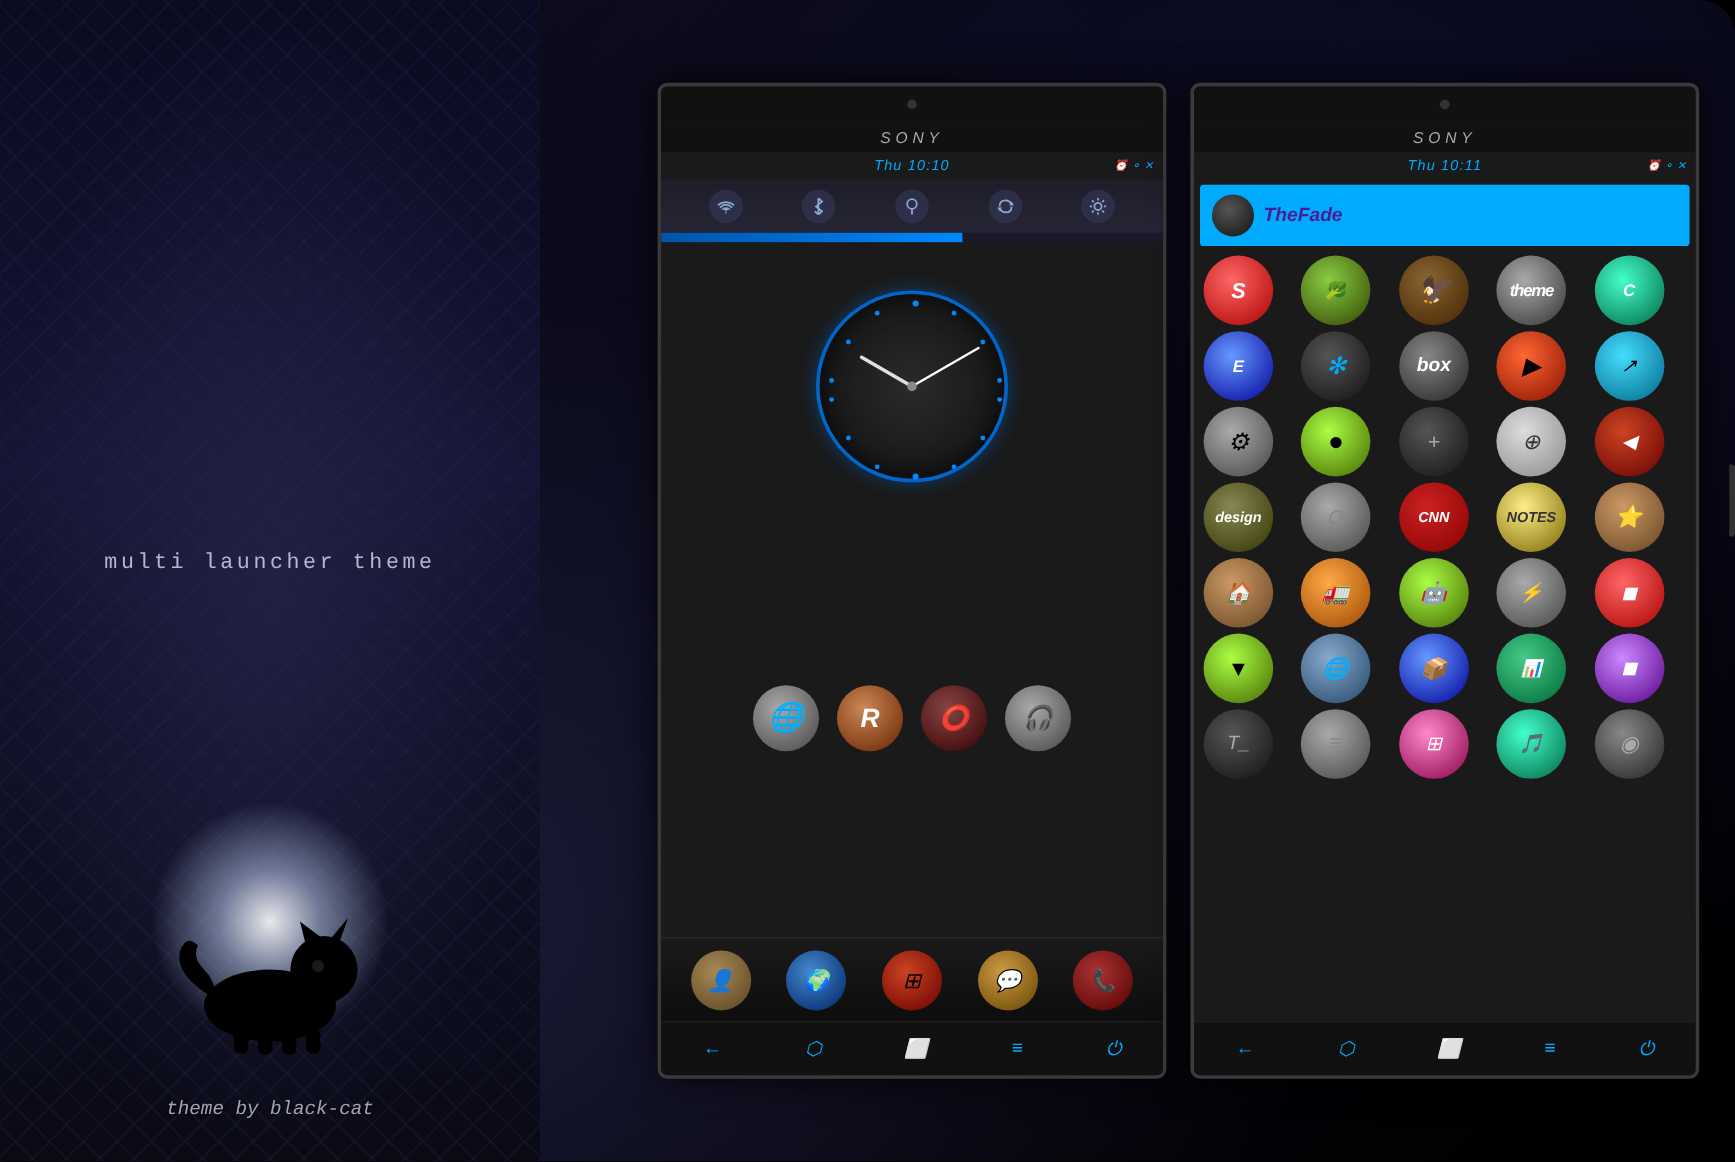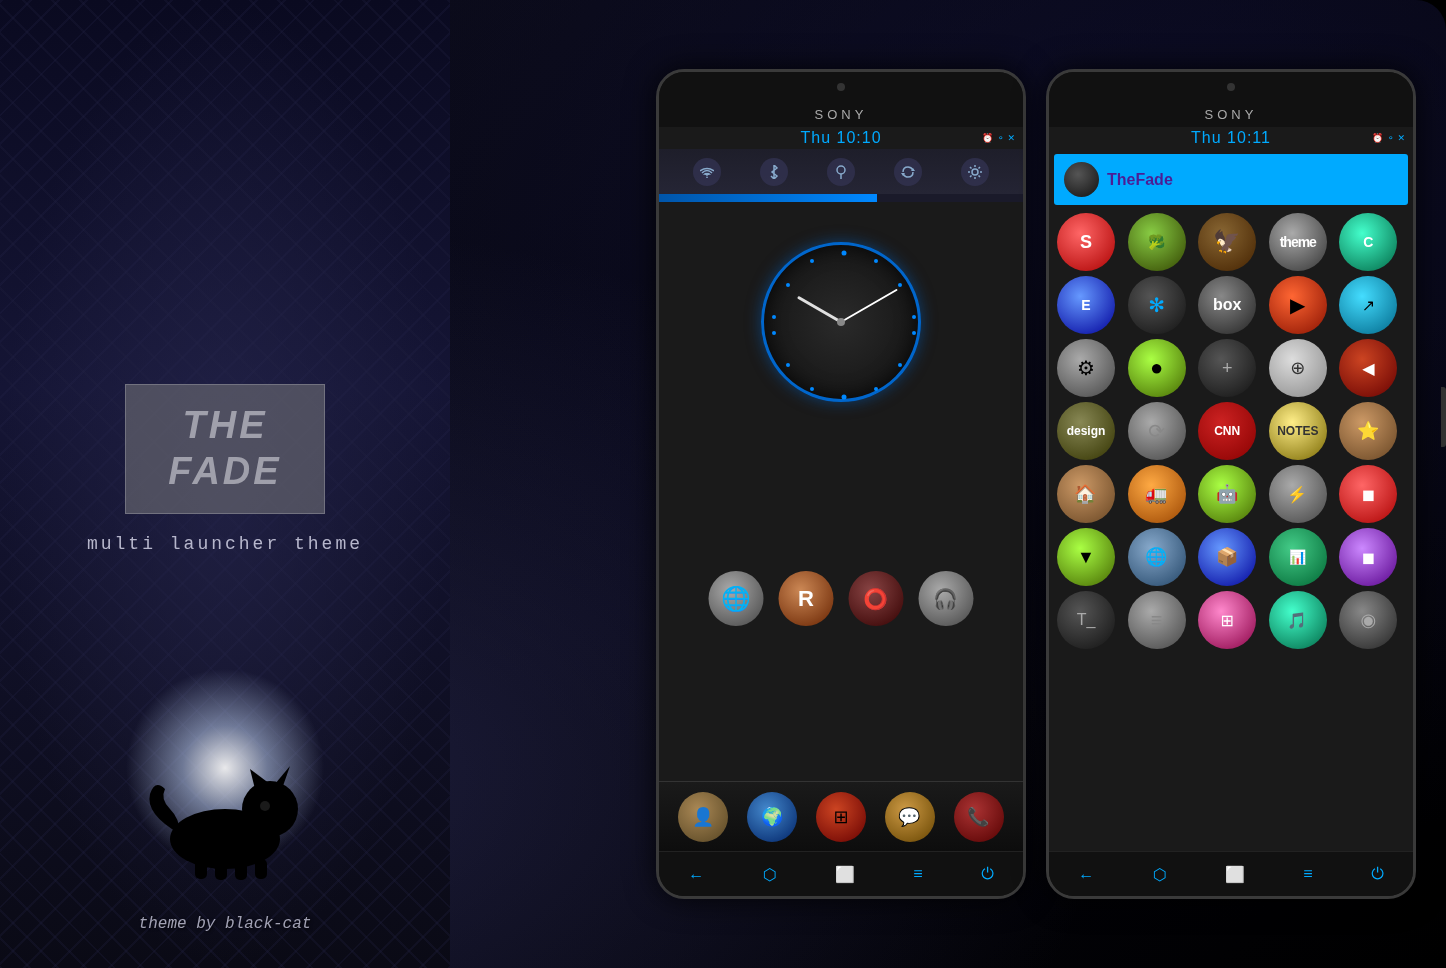--- a/index.html
+++ b/index.html
@@ -159,30 +159,31 @@
       top: 50%;
       transform: translateY(-50%);
       display: flex;
       gap: 20px;
       z-index: 5;
       align-items: center;
     }
 
     
     .phone-frame {
-      width: 370px;
+      width: 424px;
       height: 830px;
       background: linear-gradient(180deg, #1a1a1a 0%, #2a2a2a 50%, #1a1a1a 100%);
-      border-radius: 28px;
+      border-radius: 8px;
       border: 3px solid #3a3a3a;
       box-shadow: 0 0 30px rgba(0,0,0,0.8), inset 0 0 10px rgba(0,0,0,0.5);
       position: relative;
       overflow: hidden;
       display: flex;
       flex-direction: column;
+      font-style: italic;
     }
 
     .phone-top-bar {
       height: 30px;
       background: #111;
       display: flex;
       align-items: center;
       justify-content: center;
       flex-shrink: 0;
     }
@@ -210,21 +211,21 @@
       padding: 3px 8px;
       display: flex;
       align-items: center;
       justify-content: center;
       flex-shrink: 0;
       height: 22px;
     }
 
     .status-time {
       color: #00aaff;
-      font-size: 16px;
+      font-size: 12px;
       letter-spacing: 1px;
     }
 
     .status-icons {
       position: absolute;
       right: 8px;
       display: flex;
       gap: 3px;
       align-items: center;
     }
@@ -477,26 +478,20 @@
   </style>
 </head>
 <body>
 
 <div class="tablet-frame">
   <div class="bg-overlay"></div>
 
   <div class="left-panel">
     <div class="fabric-bg"></div>
 
-    <div class="title-box">
-      <div class="title-box-text">
-        <span>THE</span><br>
-        <span>FADE</span>
-      </div>
-    </div>
 
 
     <div class="subtitle">multi launcher theme</div>
 
     <div class="moon-glow"></div>
 
     <div class="cat-container">
       <svg class="cat-svg" viewBox="0 0 200 160">
 
         <g fill="#000">

